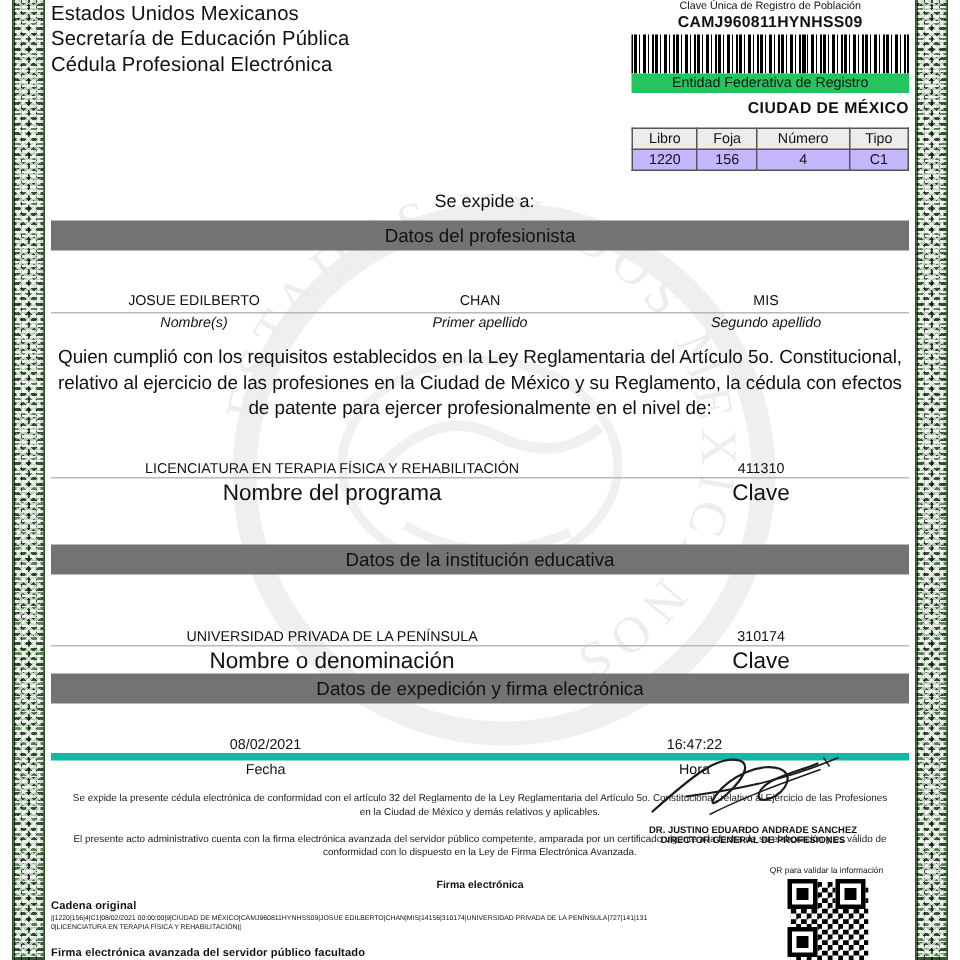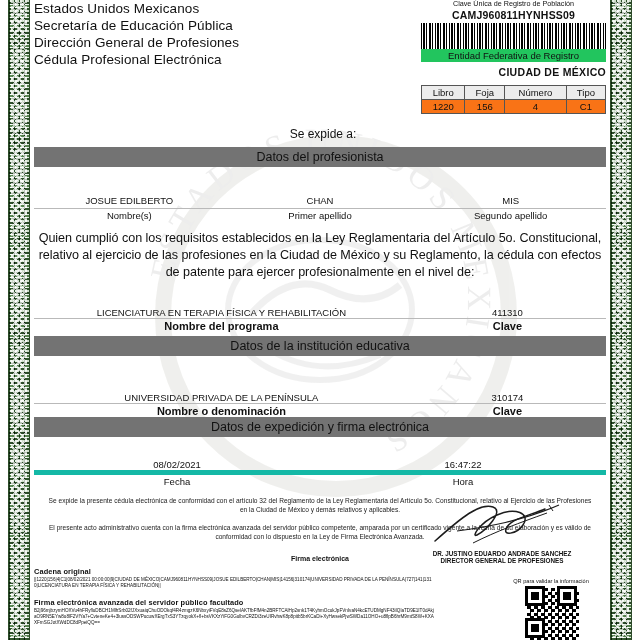--- a/index.html
+++ b/index.html
@@ -69,50 +69,50 @@
     background:repeating-linear-gradient(90deg,
       #000 0 1px,#fff 1px 2px,#000 2px 4px,#fff 4px 5px,
       #000 5px 6px,#fff 6px 8px,#000 8px 10px,#fff 10px 11px,
       #000 11px 12px,#fff 12px 14px);
   }
   .bar-caption{background:#22c55e;font-size:9.5px;padding:1px 0;}
   .entidad{font-size:10.5px;font-weight:bold;margin-top:4px;letter-spacing:.3px;text-align:right;}
   table.regtab{border-collapse:collapse;margin:7px auto 0;width:100%;}
   table.regtab td,table.regtab th{
     border:1px solid #555;font-size:9.5px;padding:1px 4px;text-align:center;
-    background:#f97316;font-weight:normal;
+    background:#c4b5fd;font-weight:normal;
   }
   table.regtab th{background:#ececec;}
 
   .se-expide{font-size:12px;margin:13px 0 6px 6px;text-align:center;}
 
   
   .secbar{
     background:#737373;text-align:center;font-size:12.5px;
     padding:3px 0;margin:0;
   }
 
   
   .fields{display:flex;margin-top:28px;align-items:flex-end;}
   .fld{flex:1;text-align:center;}
   .fld .val{font-size:9.5px;min-height:12px;padding-bottom:1px;}
   .fld .line{border-bottom:1px solid #b9b9b9;}
-  .fld .lbl{font-size:9.5px;padding-top:1px;}
+  .fld .lbl{font-size:9.5px;padding-top:1px;font-style:italic;}
 
   .legal{
     text-align:center;font-size:12.6px;line-height:17px;
     margin:9px 4px 0;letter-spacing:-.05px;
   }
 
   .tworow{display:flex;margin-top:26px;align-items:flex-end;}
   .tworow .c1{flex:1.9;text-align:center;}
   .tworow .c2{flex:1;text-align:center;}
   .tworow .val{font-size:9.5px;line-height:11px;}
   .tworow .line{border-bottom:1px solid #b9b9b9;}
-  .tworow .lbl{font-size:11px;padding-top:1px;font-weight:bold;}
+  .tworow .lbl{font-size:15px;padding-top:1px;}
 
   .datefld{display:flex;margin-top:22px;}
   .datefld .d{flex:1;text-align:center;}
   .datefld .val{font-size:9.5px;}
   .datefld .line{border-bottom:5px solid #14b8a6;}
   .datefld .lbl{font-size:9.5px;padding-top:1px;}
 
   .para{
     text-align:center;font-size:6.6px;line-height:9px;
     margin:9px 14px 0;color:#222;
@@ -169,21 +169,20 @@
 <div class="border-strip right">
     <div class="inner"></div>
   </div>
 
 <div class="page">
 
   <div class="hdr">
     <div class="hdr-left">
       <div>Estados Unidos Mexicanos</div>
       <div>Secretaría de Educación Pública</div>
-      <div>Dirección General de Profesiones</div>
       <div>Cédula Profesional Electrónica</div>
     </div>
     <div class="hdr-right">
       <div class="curp-label">Clave Única de Registro de Población</div>
       <div class="curp">CAMJ960811HYNHSS09</div>
       <div class="barcode"></div>
       <div class="bar-caption">Entidad Federativa de Registro</div>
       <div class="entidad">CIUDAD DE MÉXICO</div>
       <table class="regtab">
         <tbody>
@@ -229,21 +228,21 @@
     <div class="c1">
       <div class="val line">LICENCIATURA EN TERAPIA FÍSICA Y REHABILITACIÓN</div>
       <div class="lbl">Nombre del programa</div>
     </div>
     <div class="c2">
       <div class="val line">411310</div>
       <div class="lbl">Clave</div>
     </div>
   </div>
 
-  <div class="secbar" style="margin-top:4px">Datos de la institución educativa</div>
+  <div class="secbar" style="margin-top:26px">Datos de la institución educativa</div>
 
   <div class="tworow" style="margin-top:36px">
     <div class="c1">
       <div class="val line">UNIVERSIDAD PRIVADA DE LA PENÍNSULA</div>
       <div class="lbl">Nombre o denominación</div>
     </div>
     <div class="c2">
       <div class="val line">310174</div>
       <div class="lbl">Clave</div>
     </div>

